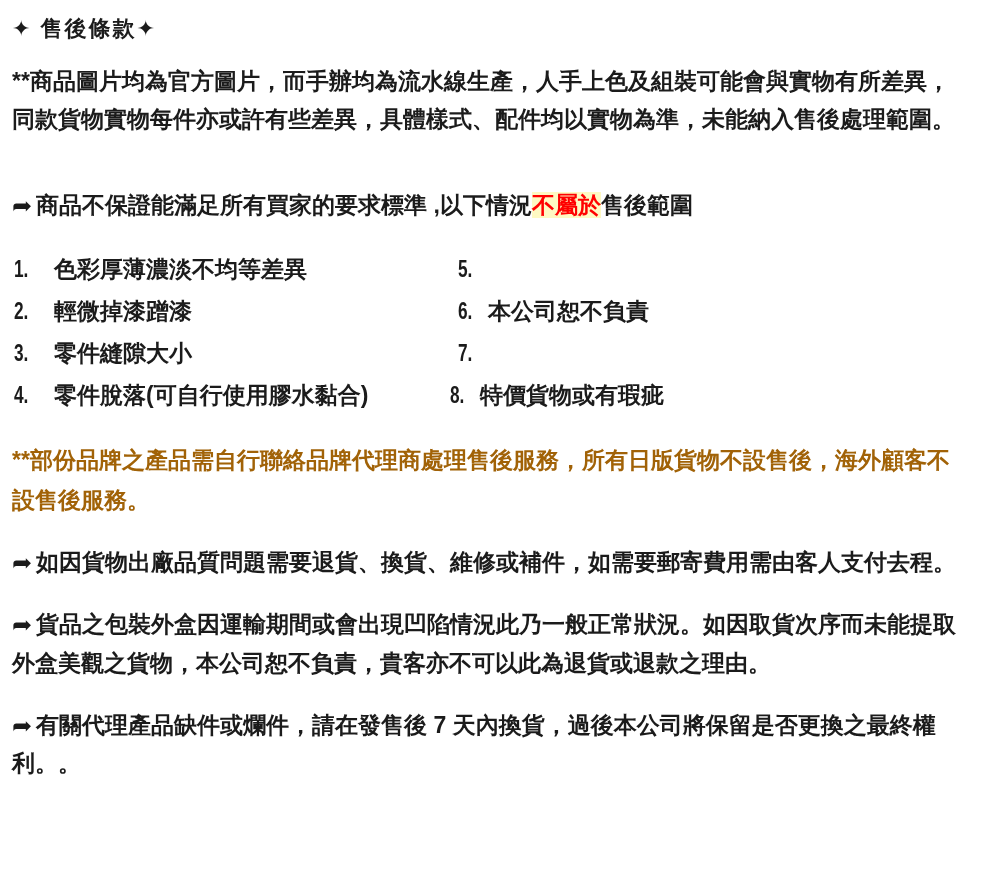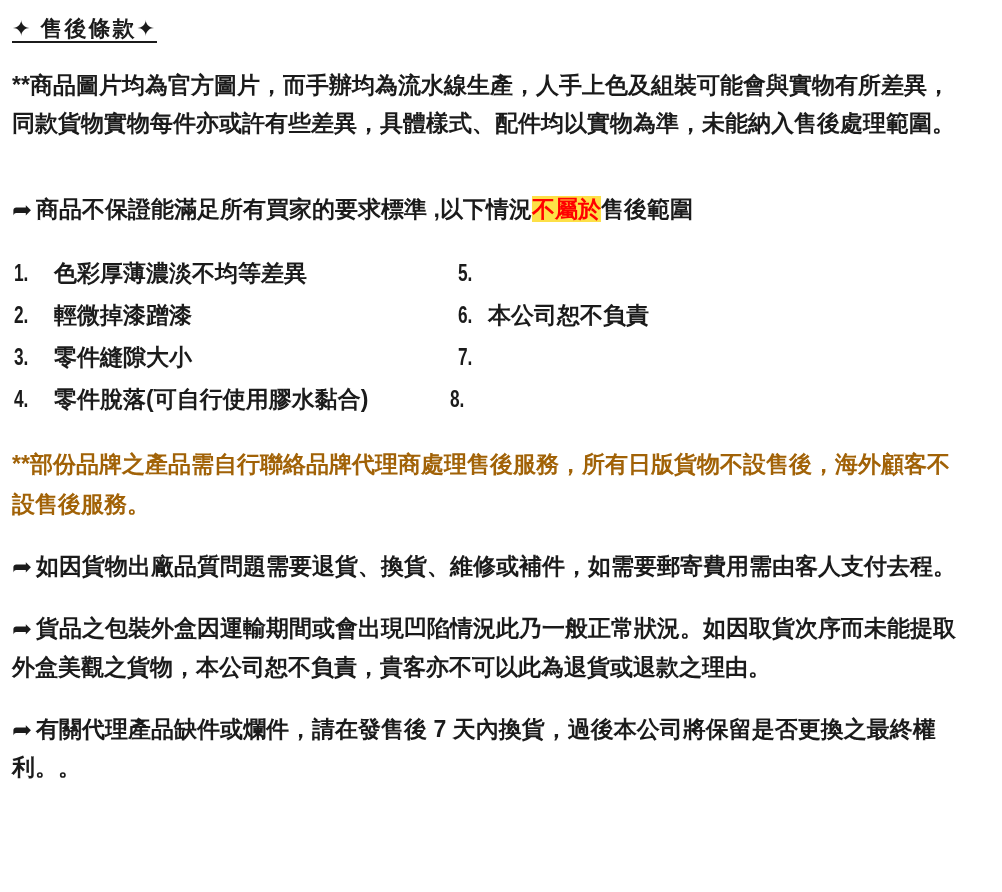--- a/index.html
+++ b/index.html
@@ -16,42 +16,41 @@
     box-sizing: border-box;
   }
   .page {
     padding: 8px 14px 10px 12px;
     width: 978px;
     box-sizing: border-box;
   }
   .doc-title {
     font-size: 22px;
     font-weight: bold;
-    text-decoration: underline;
     text-underline-offset: 5px;
     text-decoration-thickness: 2px;
     letter-spacing: 2px;
-    margin: 6px 0 0 0;
+    margin: 6px 0 8px 0;
     display: inline-block;
   }
   .para {
     font-size: 23px;
     line-height: 38px;
     font-weight: bold;
   }
-  .intro { margin-top: 22px; }
+  .intro { margin-top: 10px; }
   .notice { margin-top: 48px; }
   .arrow {
     display: inline-block;
     margin-right: 4px;
     font-size: 24px;
     transform: translateY(1px);
   }
   .hl {
-    background: #fde047;
+    background: #fef9c3;
     color: #ff0000;
   }
   .defect-list {
     display: flex;
     margin-top: 24px;
     font-size: 23px;
   }
   .col-left  { width: 446px; }
   .col-right { flex: 1; }
   .defect-item {
@@ -119,20 +118,21 @@
       </div>
       <div class="defect-item">
         <span class="num">6.</span>
         <span>本公司恕不負責</span>
       </div>
       <div class="defect-item">
         <span class="num">7.</span>
       </div>
       <div class="defect-item">
         <span class="num" style="margin-left:-8px;">8.</span>
+        <span>特價貨物或有瑕疵</span>
       </div>
     </div>
   </div>
 
 
   <p class="para red-warning">**部份品牌之產品需自行聯絡品牌代理商處理售後服務，所有日版貨物不設售後，海外顧客不設售後服務。</p>
 
   <p class="para point"><span class="arrow">➦</span><span>如因貨物出廠品質問題需要退貨、換貨、維修或補件，如需要郵寄費用需由客人支付去程。</span></p>
 
   <p class="para point-2"><span class="arrow">➦</span><span>貨品之包裝外盒因運輸期間或會出現凹陷情況此乃一般正常狀況。如因取貨次序而未能提取外盒美觀之貨物，本公司恕不負責，貴客亦不可以此為退貨或退款之理由。</span></p>

